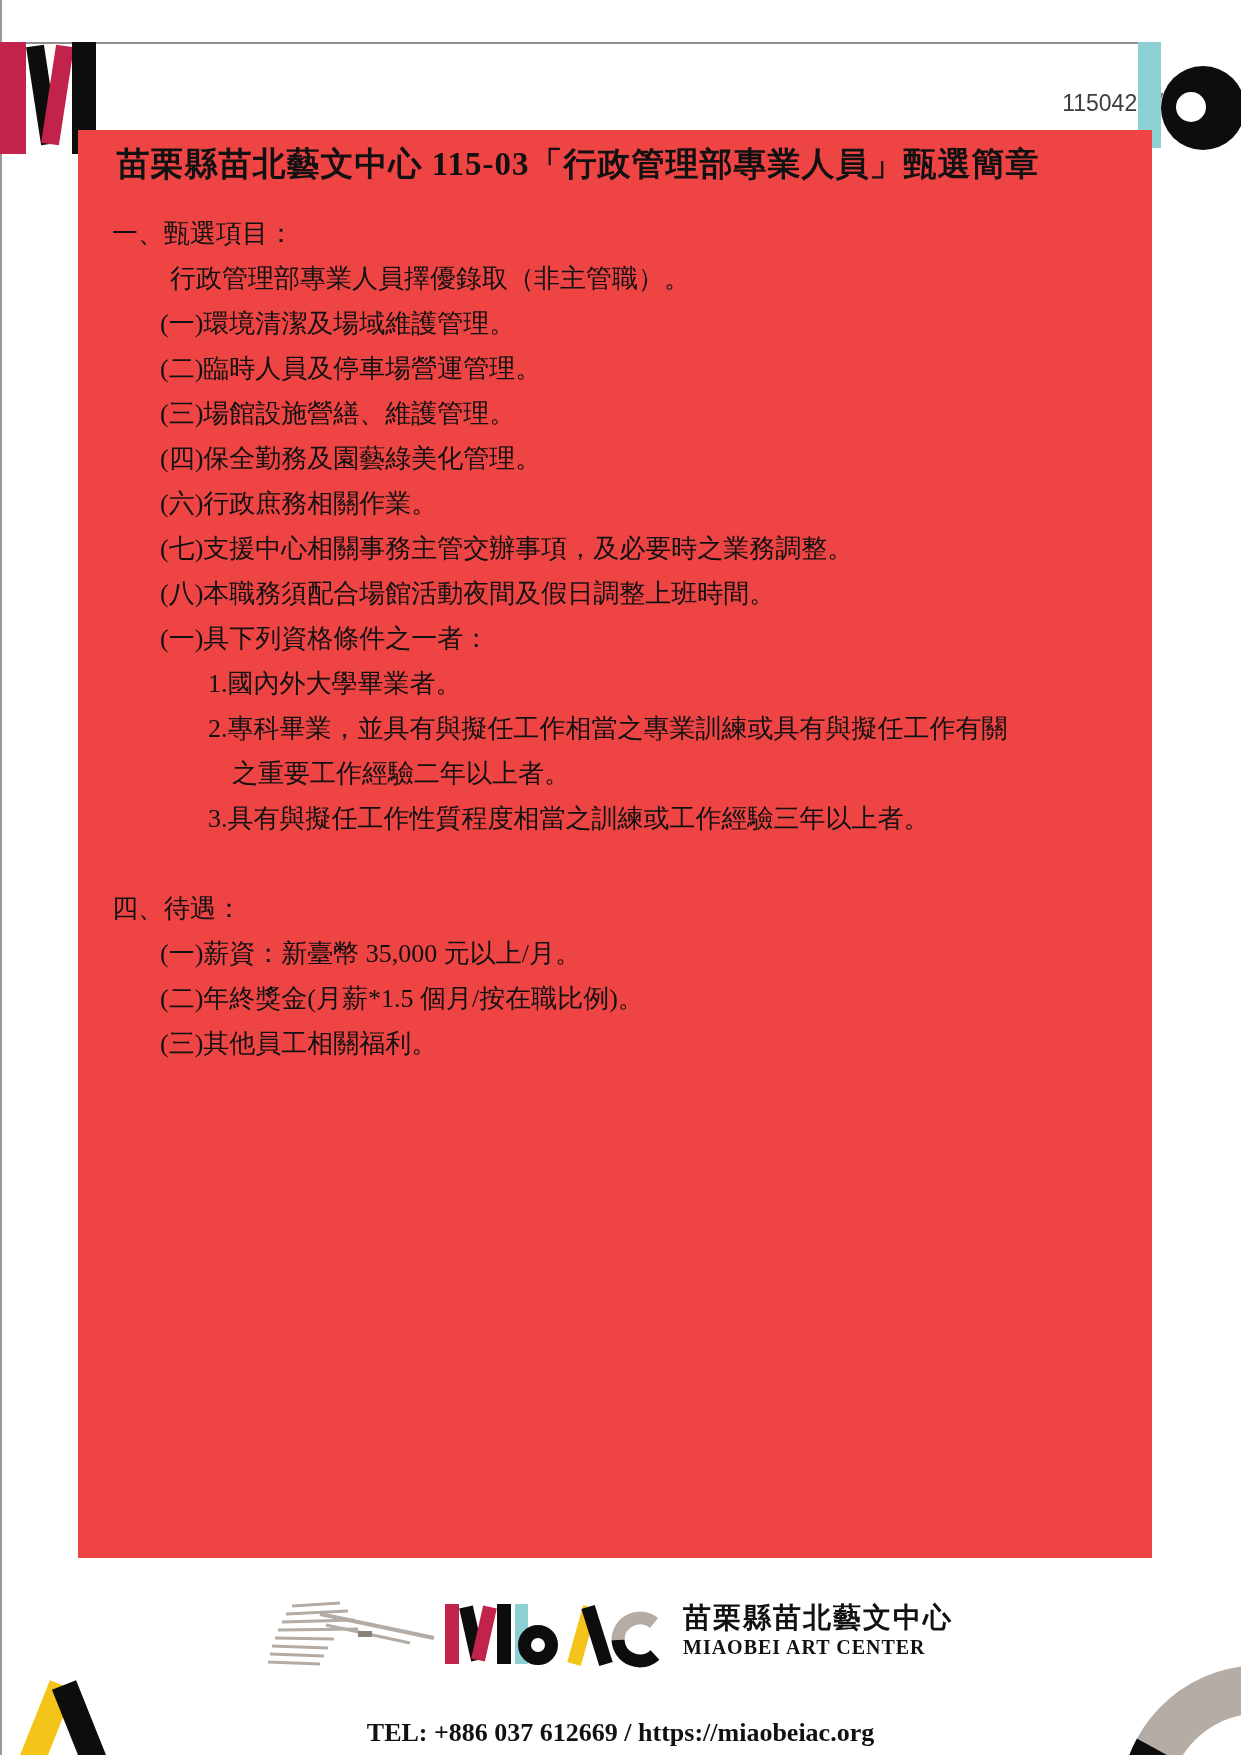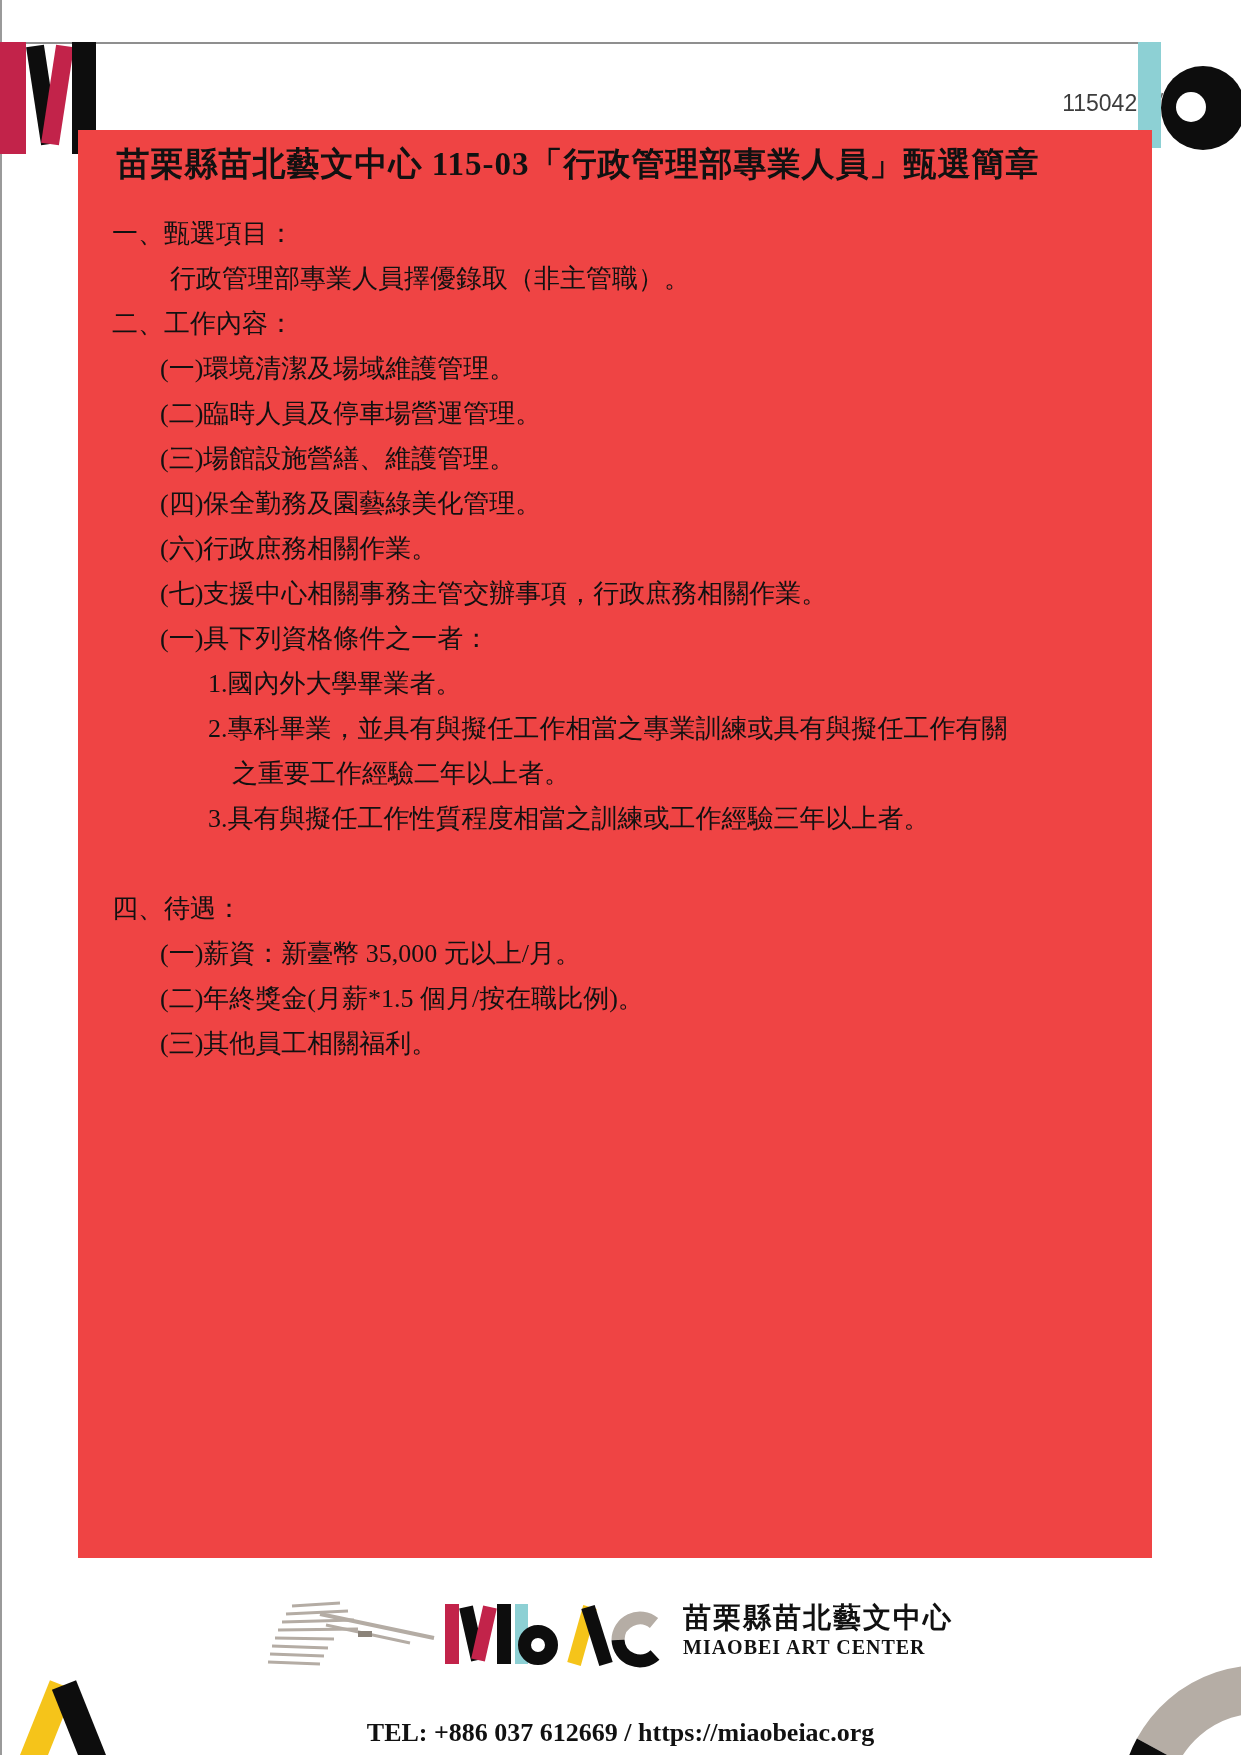--- a/index.html
+++ b/index.html
@@ -71,27 +71,27 @@
     <circle cx="45" cy="45" r="42" fill="#0d0d0d"></circle>
     <circle cx="33" cy="44" r="15" fill="#ffffff"></circle>
   </svg>
 
   <div class="sheet">
     <h1 class="title">苗栗縣苗北藝文中心 115-03「行政管理部專業人員」甄選簡章</h1>
     <div class="bodytext">
       <div class="line h">一、甄選項目：</div>
       <div class="line intro">行政管理部專業人員擇優錄取（非主管職）。</div>
 
-      <div class="line h">二、工作內容：</div>
       <div class="line it">(一)環境清潔及場域維護管理。</div>
       <div class="line it">(二)臨時人員及停車場營運管理。</div>
       <div class="line it">(三)場館設施營繕、維護管理。</div>
       <div class="line it">(四)保全勤務及園藝綠美化管理。</div>
       <div class="line it">(六)行政庶務相關作業。</div>
-      <div class="line it">(七)支援中心相關事務主管交辦事項，行政庶務相關作業。</div>
+      <div class="line it">(七)支援中心相關事務主管交辦事項，及必要時之業務調整。</div>
+      <div class="line it">(八)本職務須配合場館活動夜間及假日調整上班時間。</div>
 
       <div class="line it">(一)具下列資格條件之一者：</div>
       <div class="line num">1.國內外大學畢業者。</div>
       <div class="line num">2.專科畢業，並具有與擬任工作相當之專業訓練或具有與擬任工作有關</div>
       <div class="line wrap">之重要工作經驗二年以上者。</div>
       <div class="line num">3.具有與擬任工作性質程度相當之訓練或工作經驗三年以上者。</div>
 
       <div class="line h sp2">四、待遇：</div>
       <div class="line it">(一)薪資：新臺幣 35,000 元以上/月。</div>
       <div class="line it">(二)年終獎金(月薪*1.5 個月/按在職比例)。</div>

